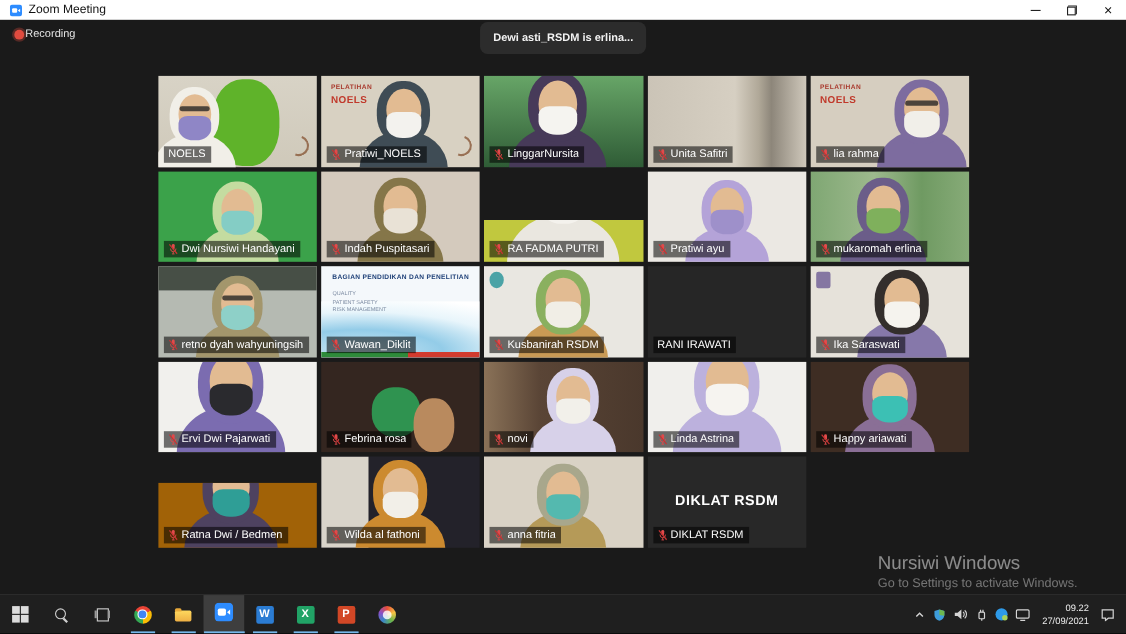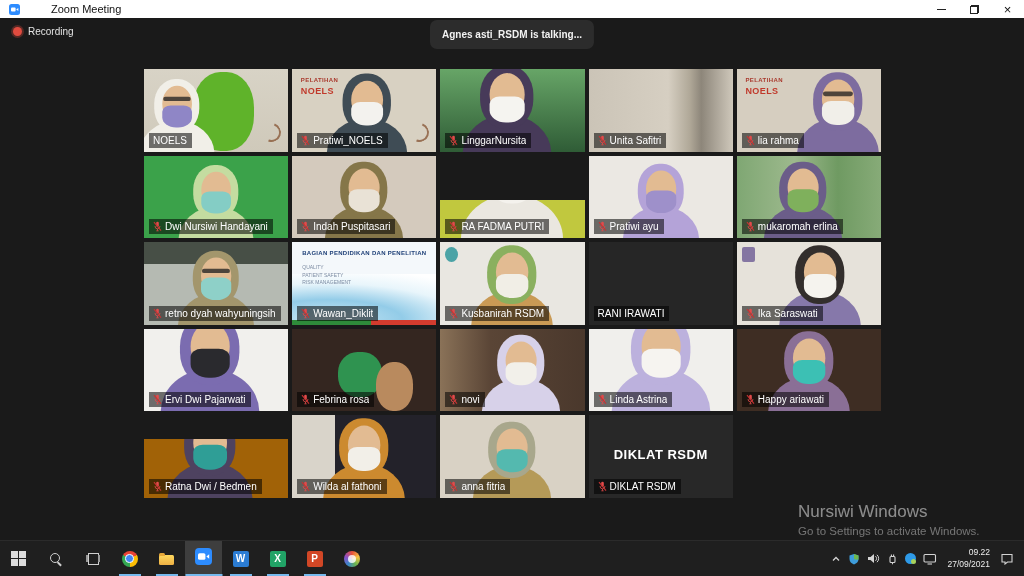--- a/index.html
+++ b/index.html
@@ -1,34 +1,34 @@
 <!DOCTYPE html>
 <html><head>
 <meta charset="utf-8">
 <style>
   html,body{margin:0;padding:0;background:#000;}
   .screen{position:relative;width:1024px;height:576px;overflow:hidden;
           font-family:"Liberation Sans",sans-serif;background:#1d1d1d;}
 
   
   .titlebar{position:absolute;top:0;left:0;right:0;height:18px;background:#ffffff;
-            display:flex;align-items:center;z-index:30;gap:25px;}
+            display:flex;align-items:center;z-index:30;}
   .tb-appicon{margin:0 6px 0 9px;display:flex;}
   .tb-title{font-size:11px;color:#111;}
   .tb-controls{margin-left:auto;display:flex;height:100%;}
   .tb-btn{width:33px;display:flex;align-items:center;justify-content:center;color:#222;}
   .min-glyph{width:9px;height:1px;background:#222;display:block;}
   .restore-glyph{position:relative;width:9px;height:9px;display:block;}
   .restore-glyph span:first-child{position:absolute;right:0;top:0;width:6px;height:6px;border:1px solid #222;}
   .restore-glyph span:last-child{position:absolute;left:0;bottom:0;width:6px;height:6px;border:1px solid #222;background:#fff;}
   .close-glyph{font-size:13px;line-height:1;color:#111;}
 
   
   .content{position:absolute;top:18px;left:0;right:0;bottom:35px;background:#1a1a1a;}
-  .recording{position:absolute;top:8px;left:13px;display:flex;align-items:center;gap:6px;z-index:5;}
+  .recording{position:absolute;top:8px;left:13px;display:flex;align-items:center;gap:1px;z-index:5;}
   .rec-dot{width:9px;height:9px;border-radius:50%;background:#e04b3f;
            box-shadow:0 0 0 2px rgba(224,75,63,.3);}
   .rec-text{color:#e3e3e3;font-size:10px;}
   .talking{position:absolute;top:2px;left:50%;transform:translateX(-50%);
            background:#2c2c2c;border-radius:7px;padding:9px 12px;color:#f2f2f2;
            font-size:10px;font-weight:bold;white-space:nowrap;z-index:5;}
 
   
   .grid{position:absolute;left:144px;top:51px;width:737px;height:429px;display:grid;
         grid-template-columns:repeat(5,1fr);grid-template-rows:repeat(5,1fr);gap:4px;}
@@ -144,21 +144,21 @@
           <span class="close-glyph">×</span>
         </div>
     </div>
   </div>
 
   <div class="content">
     <div class="recording">
       <span class="rec-dot"></span>
       <span class="rec-text">Recording</span>
     </div>
-    <div class="talking">Agnes asti_RSDM is talking...</div>
+    <div class="talking">Dewi asti_RSDM is erlina...</div>
     <div class="grid">
         <div class="tile" style="background: linear-gradient(rgb(216, 211, 198), rgb(207, 201, 186));">
           <div class="blob" style="background: rgb(95, 179, 42); left: 34%; top: 4%; width: 42%; height: 95%;"></div>
           <div class="swirl"></div>
           <div class="person" style="left: calc(23% - 37px); transform: scale(1.1);">
             <div class="p-body" style="background: rgb(241, 239, 232);"></div>
             <div class="p-head" style="background: rgb(241, 239, 232);">
               <div class="p-face"></div>
               <div class="p-glasses"></div>
               <div class="p-mask" style="background: rgb(143, 134, 198);"></div>

